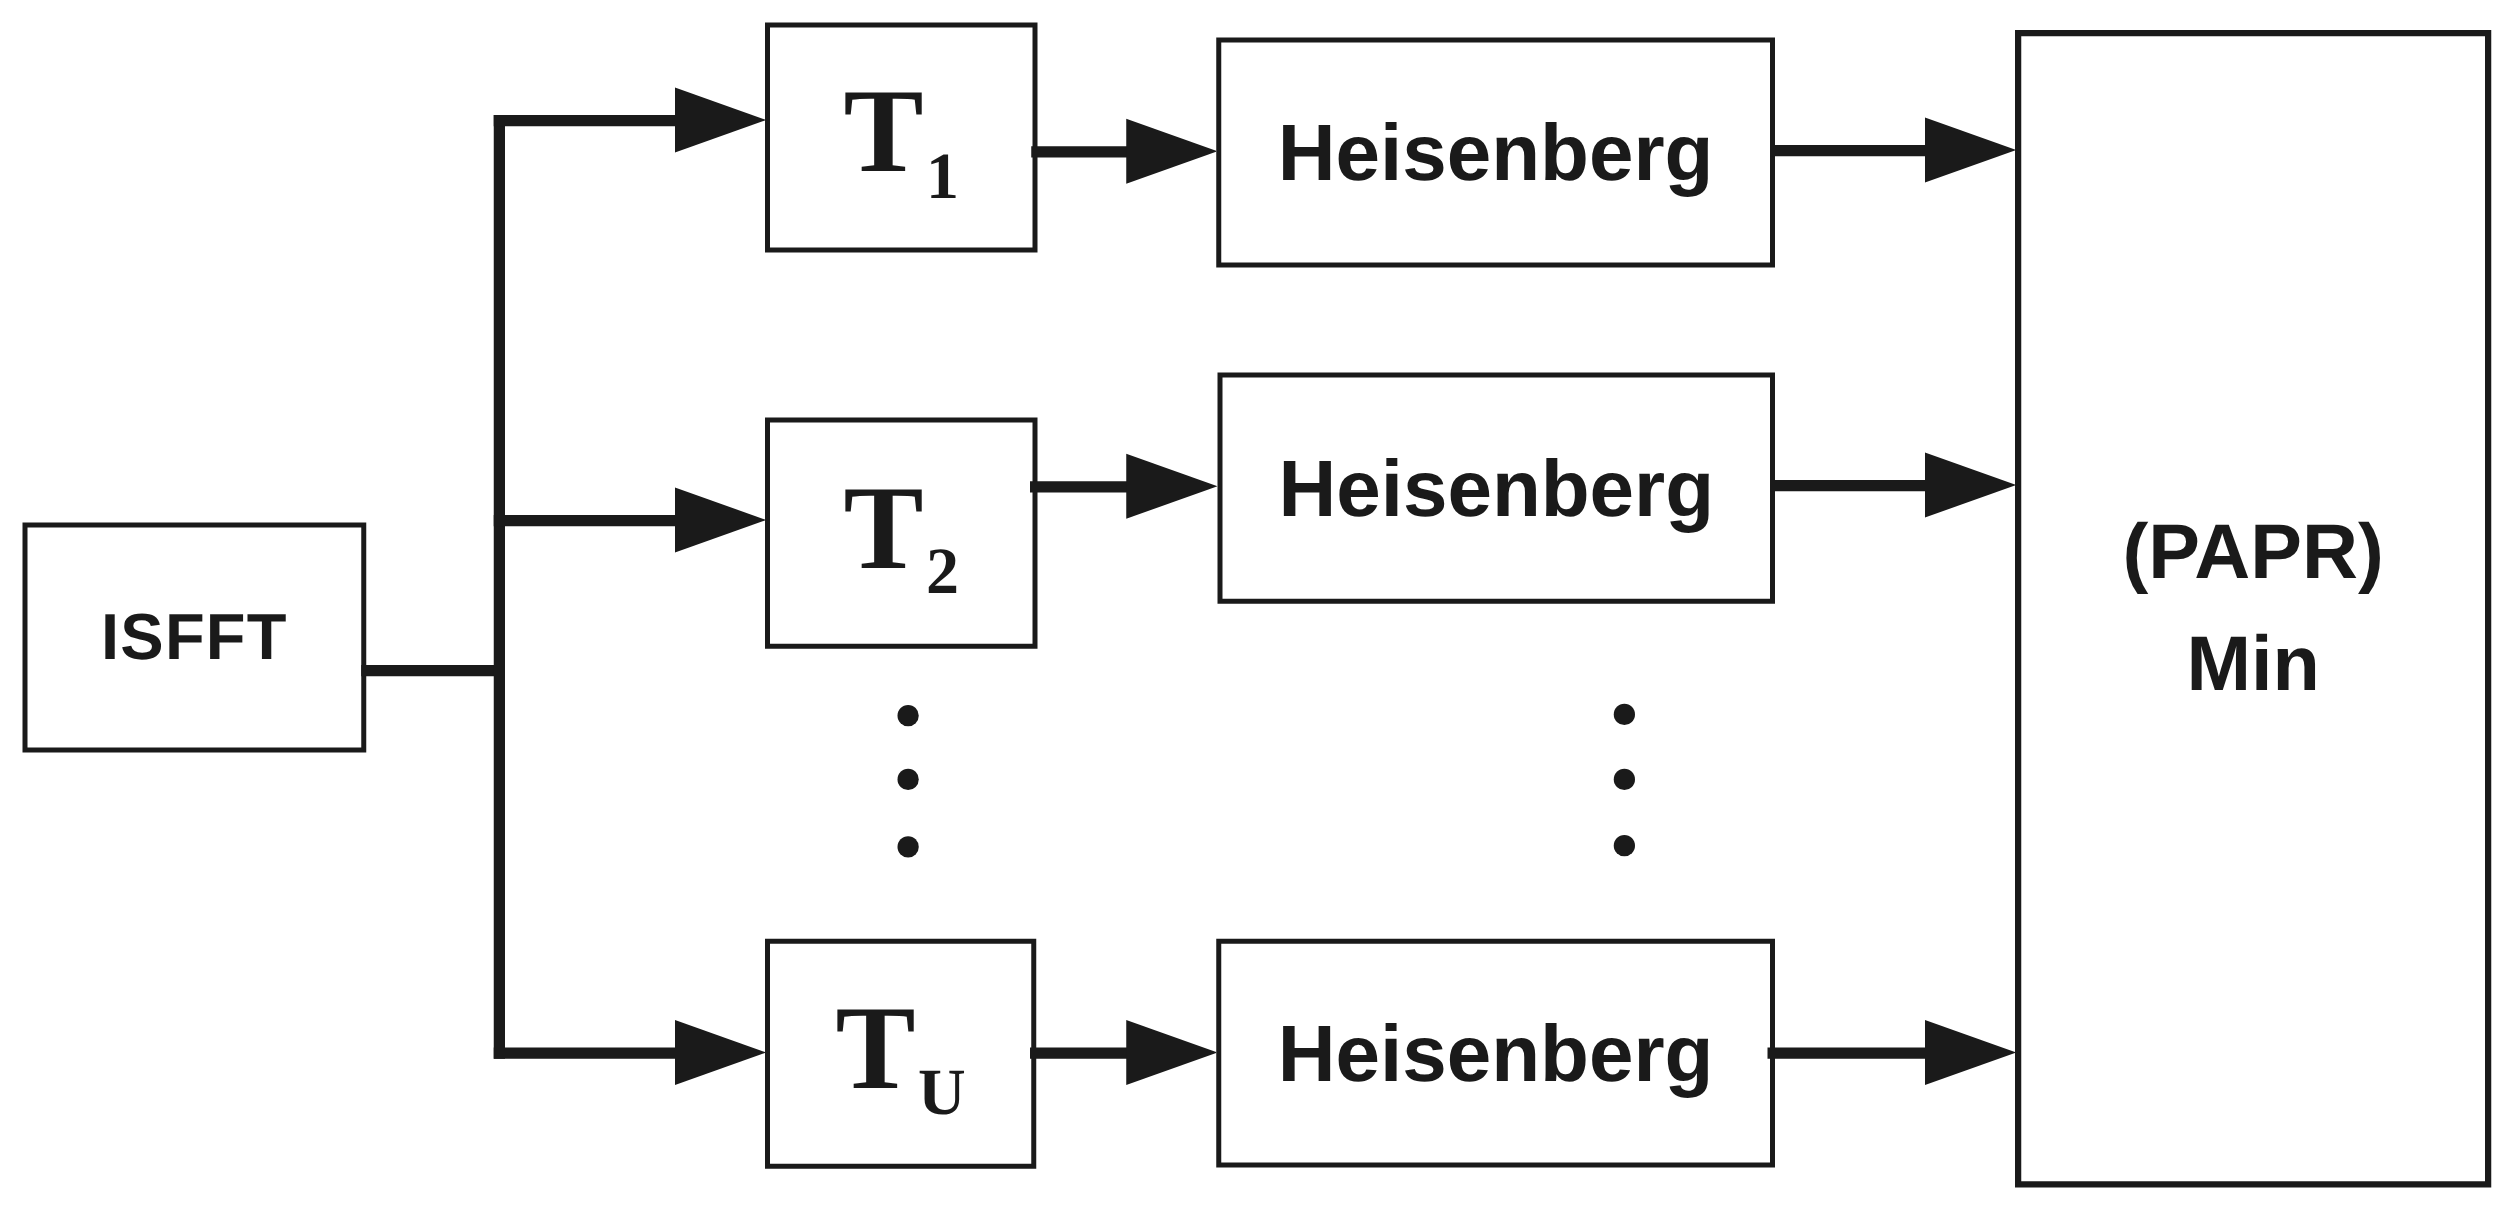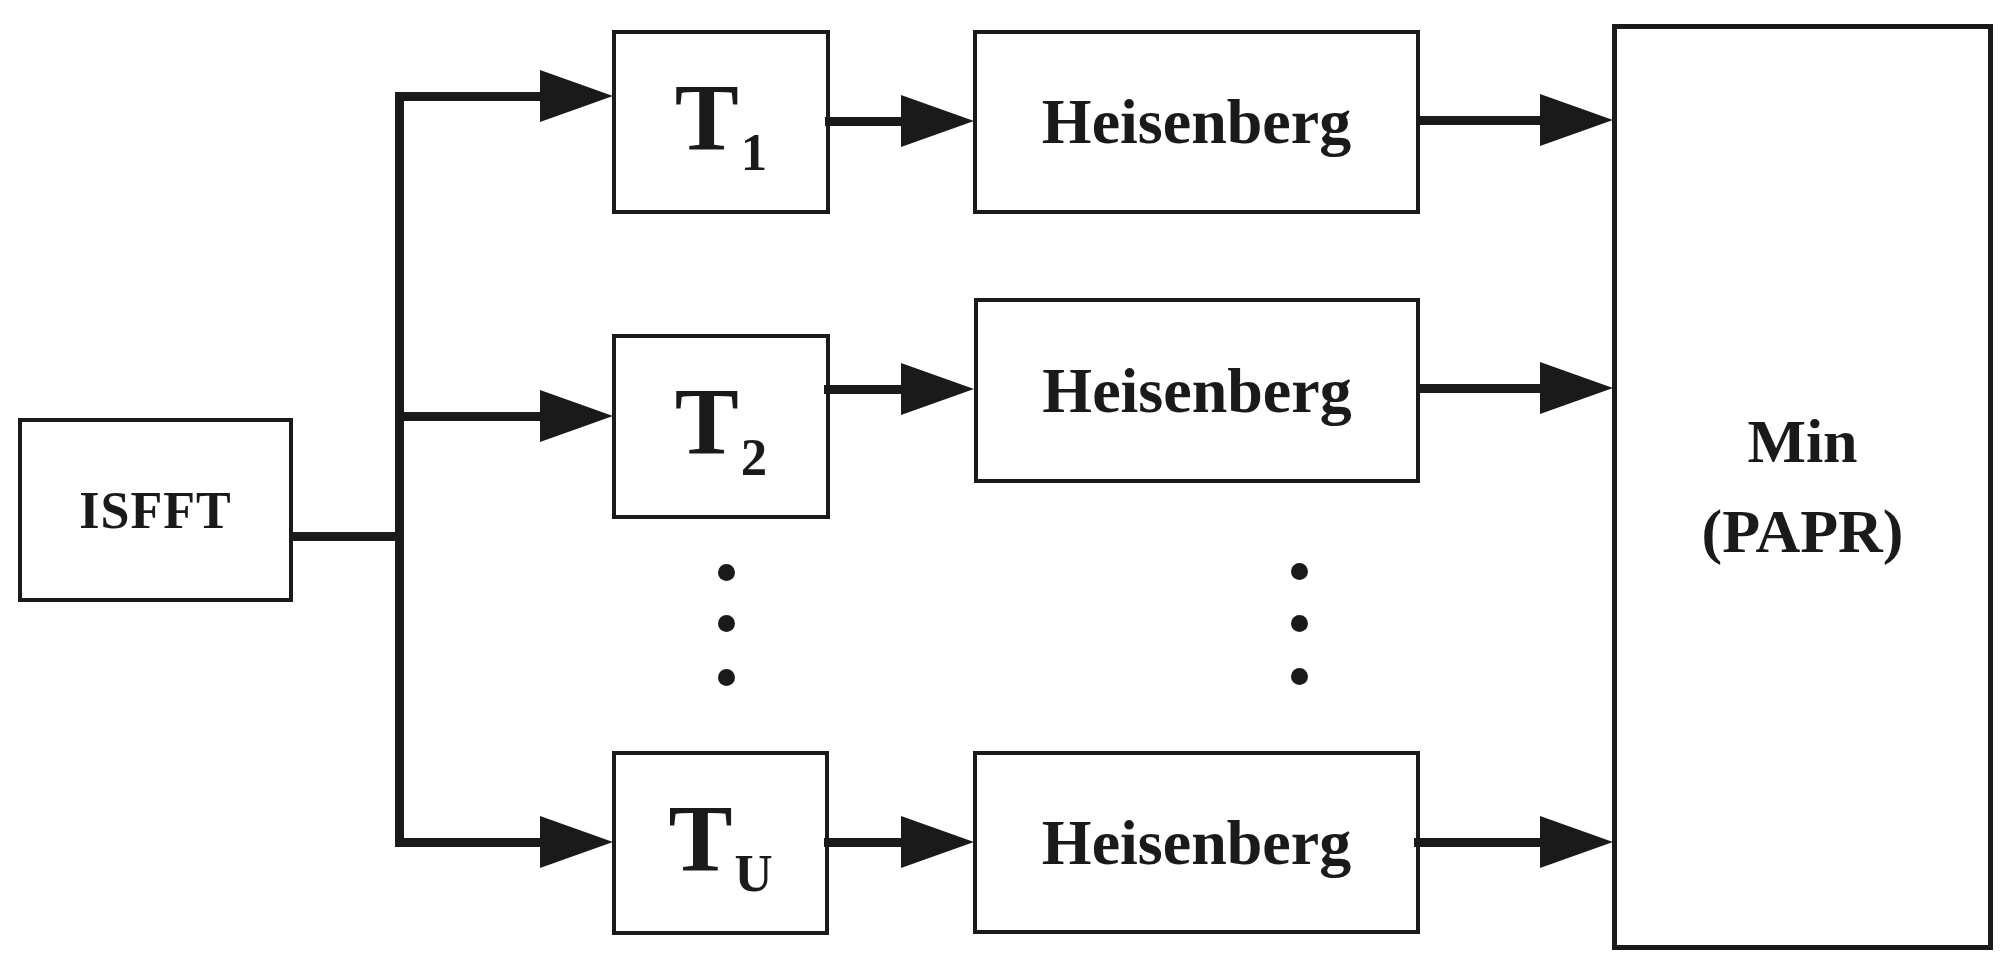--- a/index.html
+++ b/index.html
@@ -13,21 +13,21 @@
   .box {
     position: absolute;
     box-sizing: border-box;
     border: 4px solid var(--ink, #1a1a1a);
     background: #ffffff;
     display: flex;
     align-items: center;
     justify-content: center;
   }
   .mono-label {
-    font-family: Liberation Serif, serif;
+    font-family: Liberation Sans, sans-serif;
     font-weight: bold;
     color: var(--ink, #1a1a1a);
     white-space: nowrap;
   }
   .isfft-label { font-size: 52px; letter-spacing: 1px; }
   .heis-label { font-size: 64px; }
   .min-label-block {
     display: flex;
     flex-direction: column;
     align-items: center;
@@ -72,21 +72,21 @@
     <span class="mono-label isfft-label">ISFFT</span>
   </div>
 
   <div class="hline" style="left:289px; top:532px; width:112px;"></div>
 
   <div class="vline" style="left:395px; top:92px; height:755px;"></div>
 
   <div class="hline" style="left:395px; top:92px; width:150px;"></div>
   <div class="arrow" style="left:540px; top:70px;"></div>
 
-  <div class="box" style="left:612px; top:30px; width:218px; height:184px;">
+  <div class="box" style="left:612px; top:18px; width:218px; height:184px;">
     <span class="t-label"><span>T</span><span class="sub">1</span></span>
   </div>
 
   <div class="hline" style="left:825px; top:117px; width:80px;"></div>
   <div class="arrow" style="left:901px; top:95px;"></div>
 
   <div class="box" style="left:973px; top:30px; width:447px; height:184px;">
     <span class="mono-label heis-label">Heisenberg</span>
   </div>
 
@@ -134,18 +134,18 @@
 
   <div class="box" style="left:973px; top:751px; width:447px; height:183px;">
     <span class="mono-label heis-label">Heisenberg</span>
   </div>
 
   <div class="hline" style="left:1414px; top:838px; width:130px;"></div>
   <div class="arrow" style="left:1540px; top:816px;"></div>
 
   <div class="box min-box" style="left:1612px; top:24px; width:381px; height:926px;">
     <div class="min-label-block">
+      <span class="mono-label">(PAPR)</span>
       <span class="mono-label">Min</span>
-      <span class="mono-label">(PAPR)</span>
     </div>
   </div>
 
 </div>
 
 </body></html>

